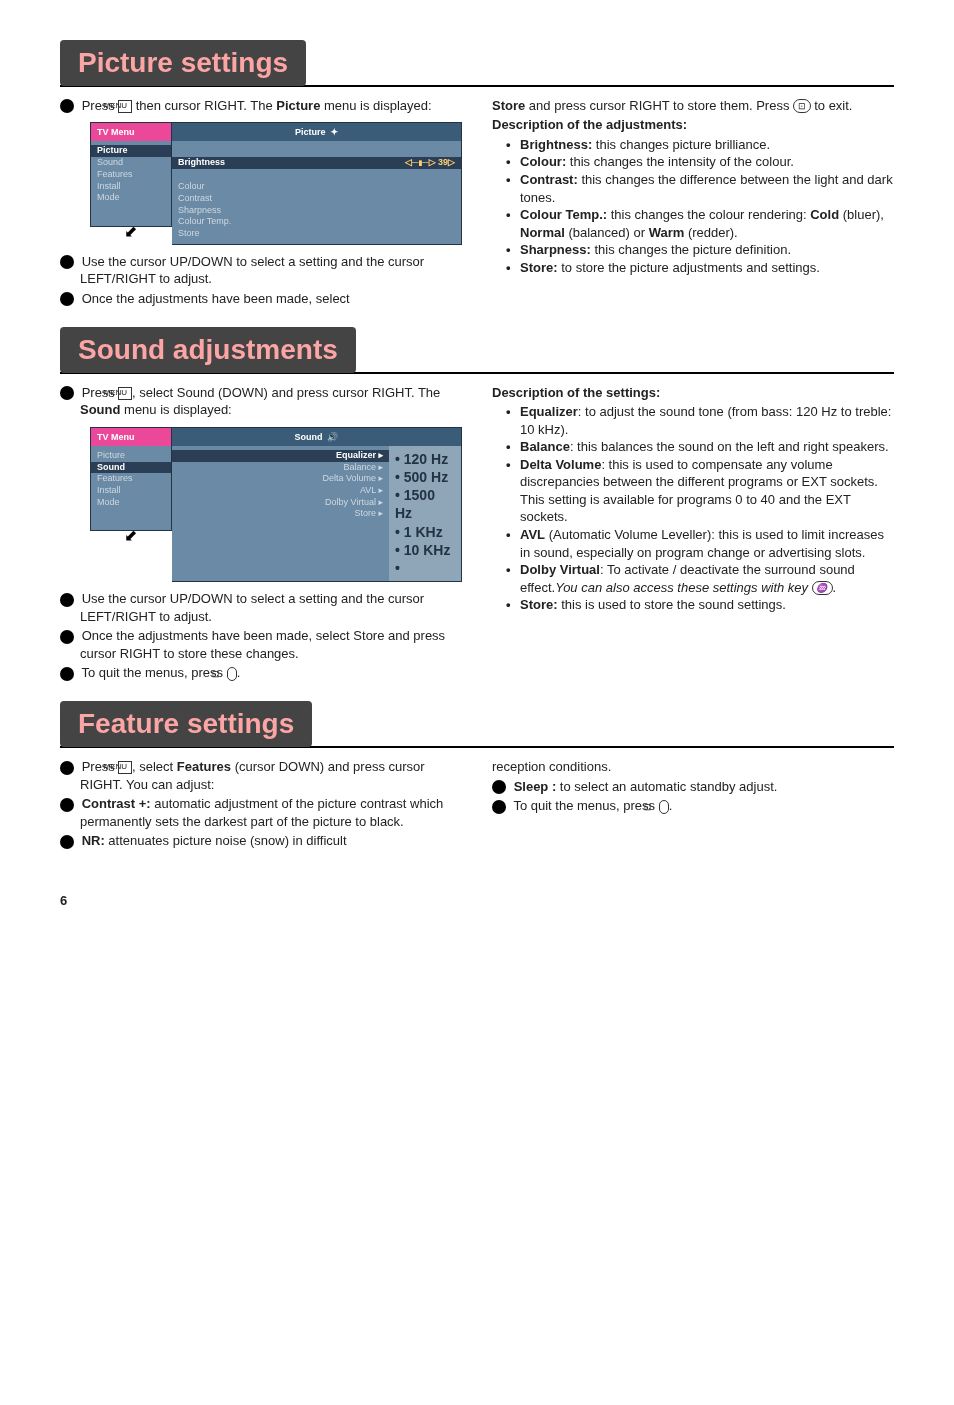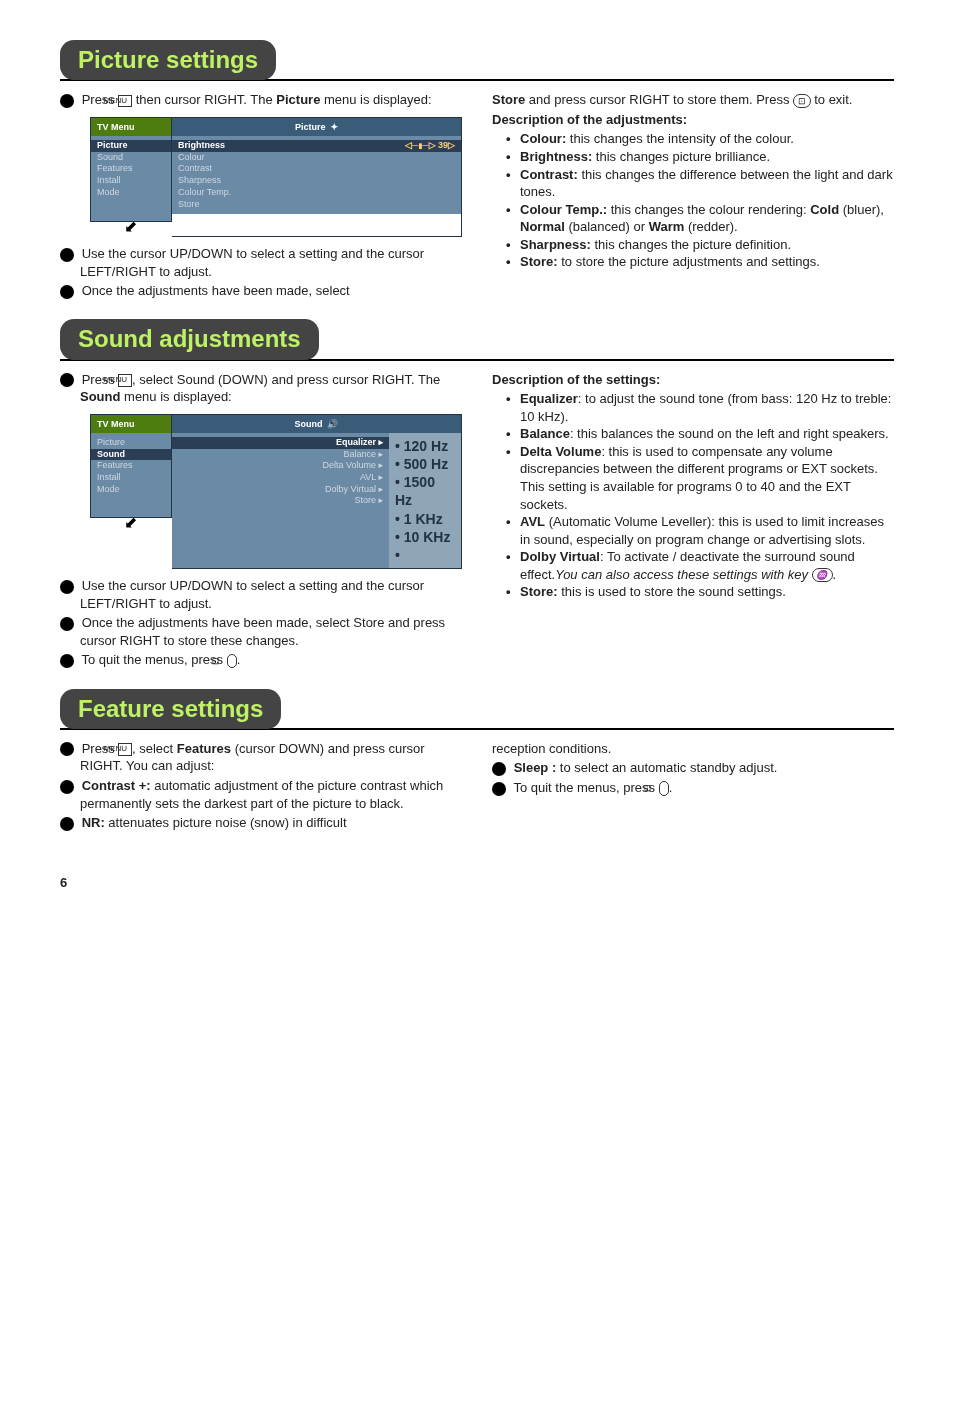--- a/index.html
+++ b/index.html
@@ -11,25 +11,25 @@
     width: 834px;
     line-height: 1.35;
   }
   .section-title-wrap {
     border-bottom: 2px solid #000;
     margin-bottom: 10px;
     display: flex;
   }
   .section-title {
     background: #444;
-    color: #bef264;
-    font-weight: bold;
-    font-size: 24px;
+    color: #fca5a5;
+    font-weight: bold;
+    font-size: 28px;
     padding: 4px 18px;
-    border-radius: 14px;
+    border-radius: 4px;
     display: inline-block;
     margin-bottom: -1px;
   }
   .cols {
     display: flex;
     gap: 30px;
   }
   .col {
     flex: 1;
   }
@@ -71,21 +71,21 @@
   .diag-left {
     background: #6a8aa6;
     color: #cfd8e0;
     width: 80px;
     border: 1px solid #234;
   }
   .diag-left-title {
     padding: 3px 6px;
     color: #fff;
     font-weight: bold;
-    background: #4d7c0f;
+    background: #ec4899;
     font-size: 9px;
   }
   .diag-left-items {
     padding: 4px 6px 22px 6px;
     line-height: 1.3;
     font-size: 9px;
   }
   .diag-left-items .active {
     background: #2a3e56;
     color: #fff;
@@ -111,21 +111,21 @@
     background: #6a8aa6;
     color: #cfd8e0;
     padding: 4px 6px;
     line-height: 1.3;
     font-size: 9px;
   }
   .diag-right-body .active {
     background: #2a3e56;
     color: #fff;
     font-weight: bold;
-    margin: 0 -6px;
+    margin: 12px -6px;
     padding: 0 6px;
   }
   .diag-sound-body {
     display: flex;
   }
   .diag-sound-left {
     background: #6a8aa6;
     color: #cfd8e0;
     padding: 4px 6px;
     line-height: 1.3;
@@ -236,22 +236,22 @@
       <span>Once the adjustments have been made, select</span>
     </p>
   </div>
 
   <div class="col">
     <p class="para" style="text-indent:0;padding-left:0">
       <b>Store</b><span> and press cursor RIGHT to store them. Press </span><span class="icon-key">⊡</span><span> to exit.</span>
     </p>
     <div><b>Description of the adjustments:</b></div>
     <ul class="tight">
+      <li><b>Brightness:</b><span> this changes picture brilliance.</span></li>
       <li><b>Colour:</b><span> this changes the intensity of the colour.</span></li>
-      <li><b>Brightness:</b><span> this changes picture brilliance.</span></li>
       <li><b>Contrast:</b><span> this changes the difference between the light and dark tones.</span></li>
       <li><b>Colour Temp.:</b><span> this changes the colour rendering: </span><b>Cold</b><span> (bluer), </span><b>Normal</b><span> (balanced) or </span><b>Warm</b><span> (redder).</span></li>
       <li><b>Sharpness:</b><span> this changes the picture definition.</span></li>
       <li><b>Store:</b><span> to store the picture adjustments and settings.</span></li>
     </ul>
   </div>
 </div>
 
 <br>
 

